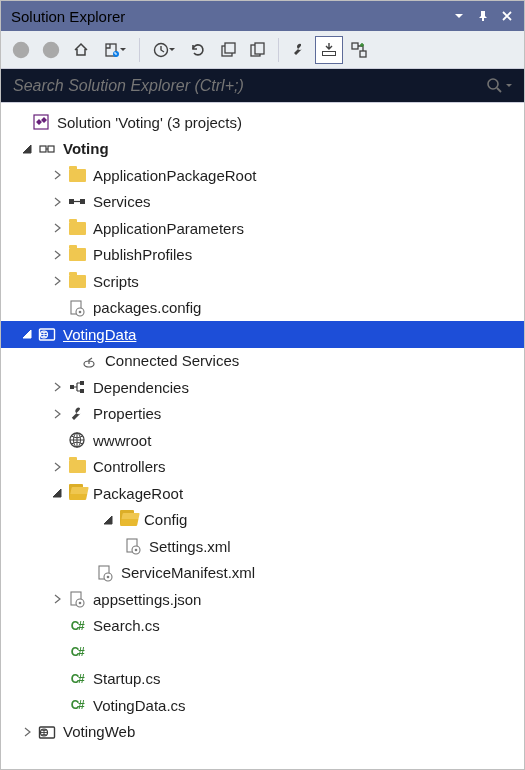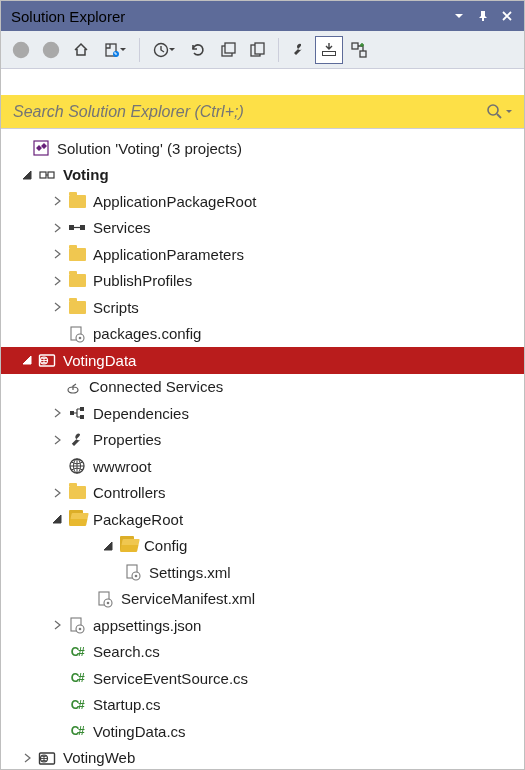--- a/index.html
+++ b/index.html
@@ -57,22 +57,21 @@
     margin: 0 4px;
   }
 
   
   .searchbar {
     height: 34px;
     border-bottom: 1px solid #cccedb;
     display: flex;
     align-items: center;
     padding: 0 10px;
-    background: #fde047;
-    margin-top: 26px;
+    background: #0f172a;
   }
   .searchbar input {
     flex: 1; border: none; outline: none;
     font-size: 16px; font-style: italic;
     color: #717171;
     background: transparent;
   }
   .search-icon-wrap {
     display: flex; align-items: center; gap: 0;
     cursor: pointer;
@@ -85,22 +84,23 @@
     height: calc(770px - 30px - 38px - 34px - 2px);
   }
   .row {
     height: 26.5px;
     display: flex;
     align-items: center;
     white-space: nowrap;
     cursor: pointer;
   }
   .row.selected {
-    background: #b91c1c;
+    background: #1d4ed8;
     color: #fff;
+    text-decoration: underline;
   }
   .row .twisty {
     width: 16px; height: 16px;
     display: flex; align-items: center; justify-content: center;
     margin-right: 2px;
     flex-shrink: 0;
   }
   .row .twisty svg { display: block; }
   .row .twisty.closed svg path { fill: none; stroke: #6a6a6a; stroke-width: 1.2; }
   .row .twisty.open svg path { fill: #3a3a3a; stroke: #3a3a3a; }
@@ -387,21 +387,21 @@
     <span class="ico">
       <svg width="18" height="18" viewBox="0 0 18 18">
           <rect x="1.5" y="4" width="15" height="11" rx="1" fill="none" stroke="#fff" stroke-width="1.4"></rect>
           <circle cx="6" cy="9.5" r="3.5" fill="none" stroke="#fff" stroke-width="1.2"></circle>
           <path d="M2.5 9.5 h7 M6 6 v7 M3.5 7 a5 5 0 0 0 5 0 M3.5 12 a5 5 0 0 1 5 0" fill="none" stroke="#fff" stroke-width="0.9"></path>
         </svg>
     </span>
     <span class="lbl">VotingData</span>
   </div>
 
-  <div class="row" style="padding-left:44px">
+  <div class="row" style="padding-left:60px">
     <span class="twisty"></span>
     <span class="ico">
       <svg width="18" height="18" viewBox="0 0 18 18">
           <path d="M4 12 a5 3 0 0 1 10 0 a5 3 0 0 1 -10 0 z" fill="none" stroke="#5a5a5a" stroke-width="1.2"></path>
           <path d="M9 12 v-4 l3 -2" fill="none" stroke="#5a5a5a" stroke-width="1.2"></path>
         </svg>
     </span>
     <span class="lbl">Connected Services</span>
   </div>
 
@@ -530,21 +530,20 @@
         <span class="cs-ic">C#</span>
       </span>
     <span class="lbl">Search.cs</span>
   </div>
 
   <div class="row" style="padding-left:48px">
     <span class="twisty"></span>
     <span class="ico">
         <span class="cs-ic">C#</span>
       </span>
-    <span class="lbl">ServiceEventSource.cs</span>
   </div>
 
   <div class="row" style="padding-left:48px">
     <span class="twisty"></span>
     <span class="ico">
         <span class="cs-ic">C#</span>
       </span>
     <span class="lbl">Startup.cs</span>
   </div>
 

